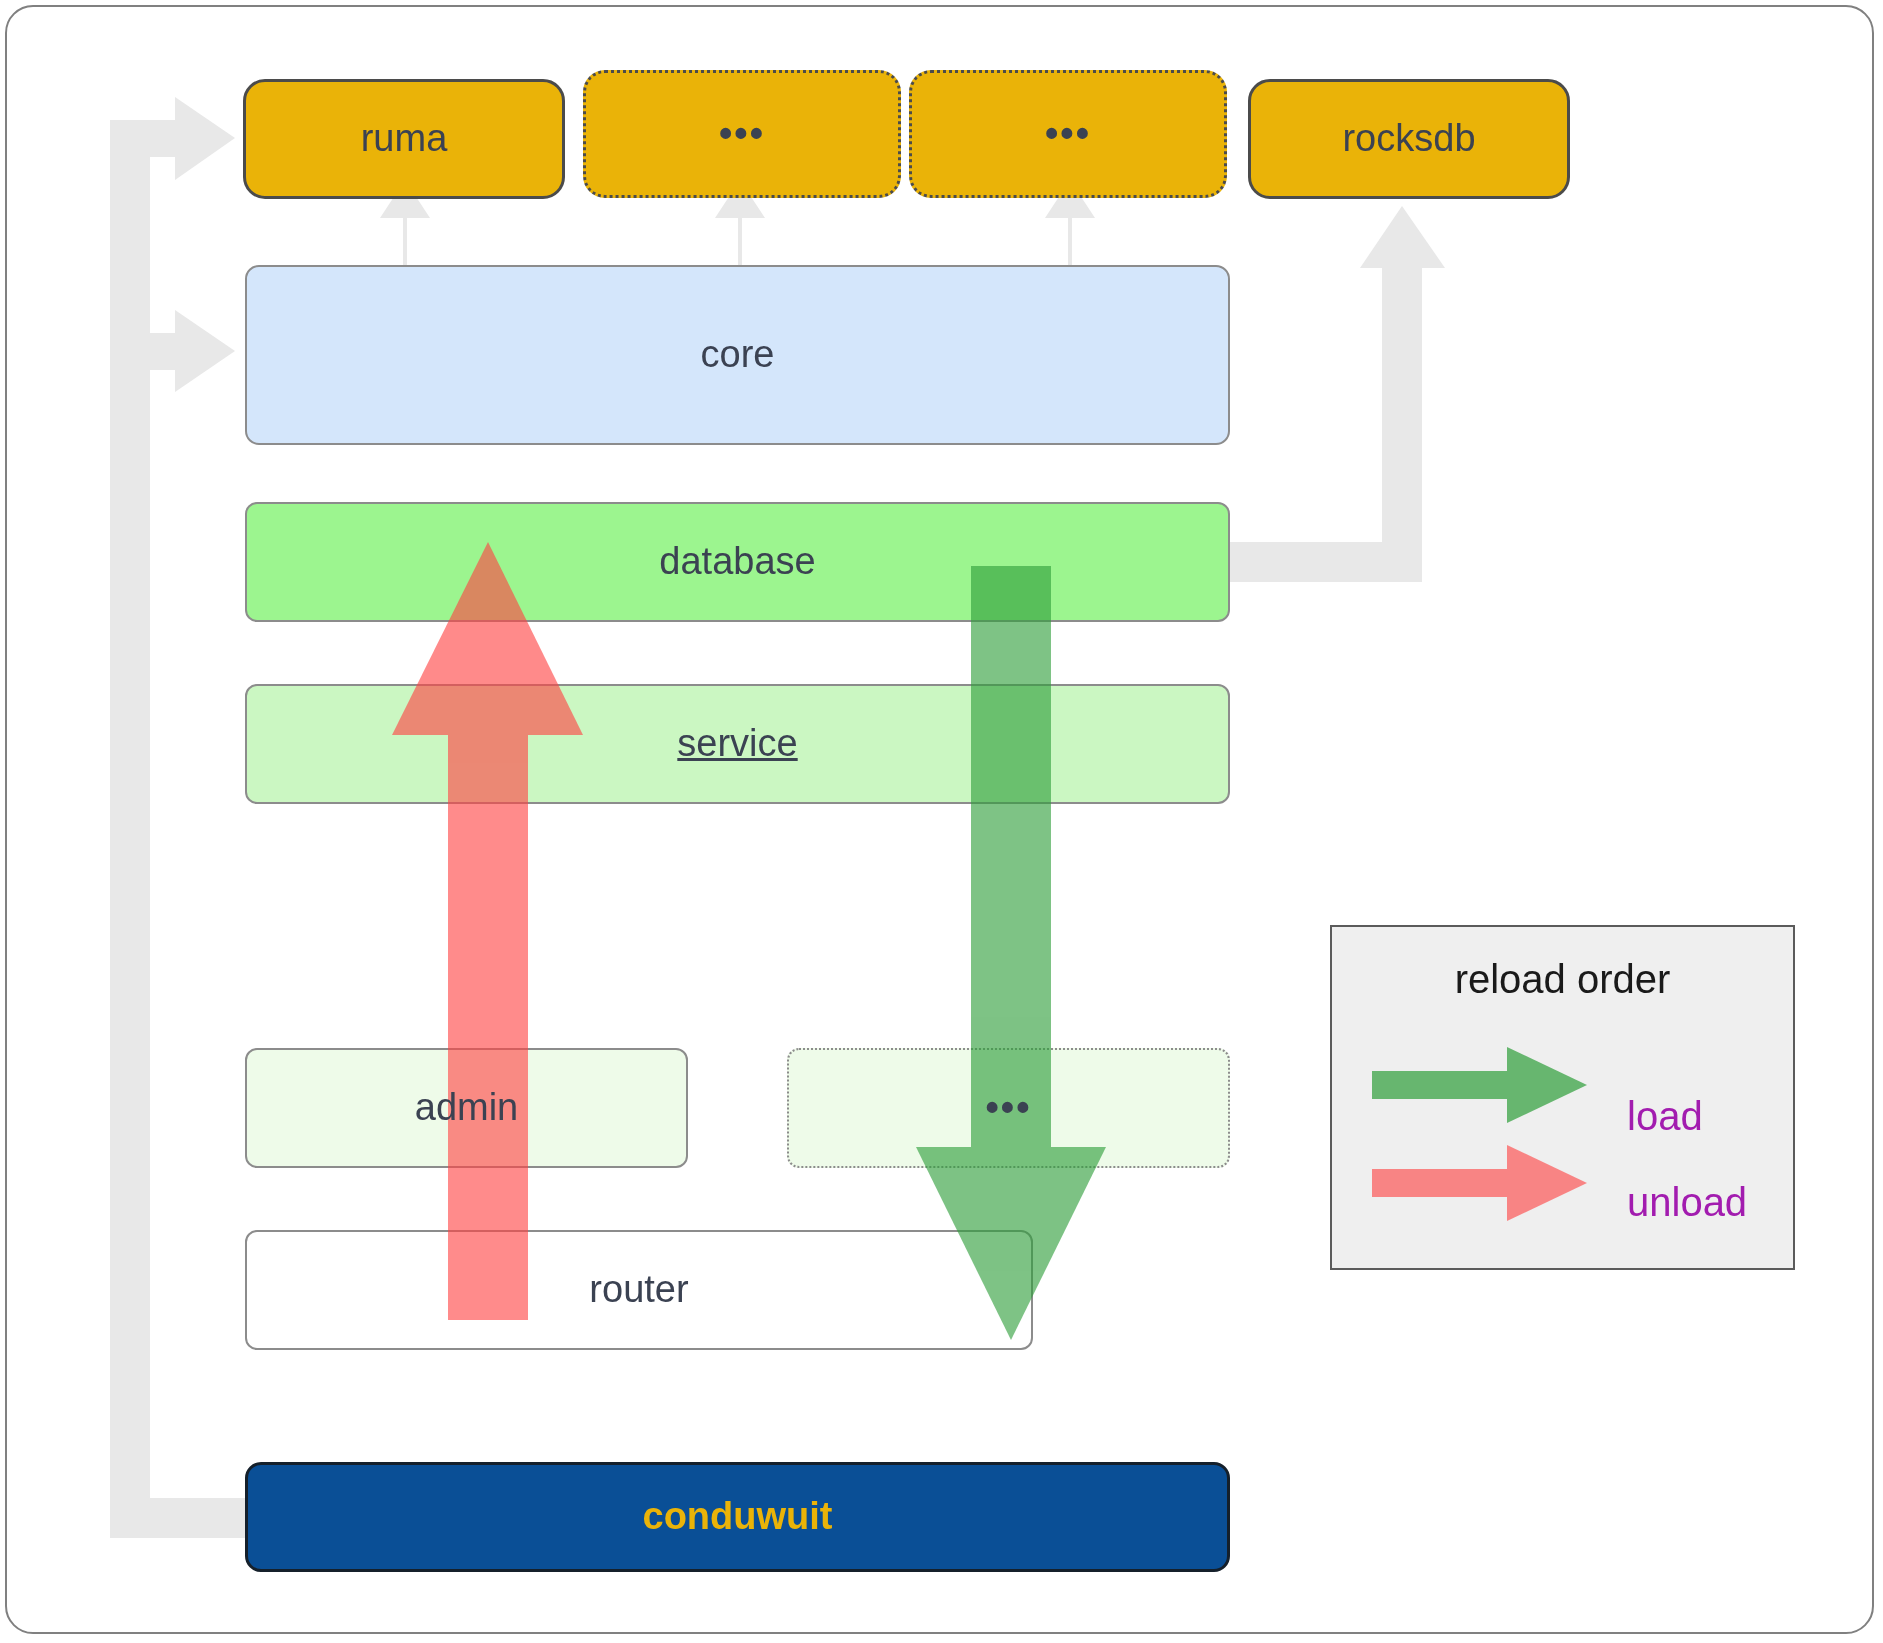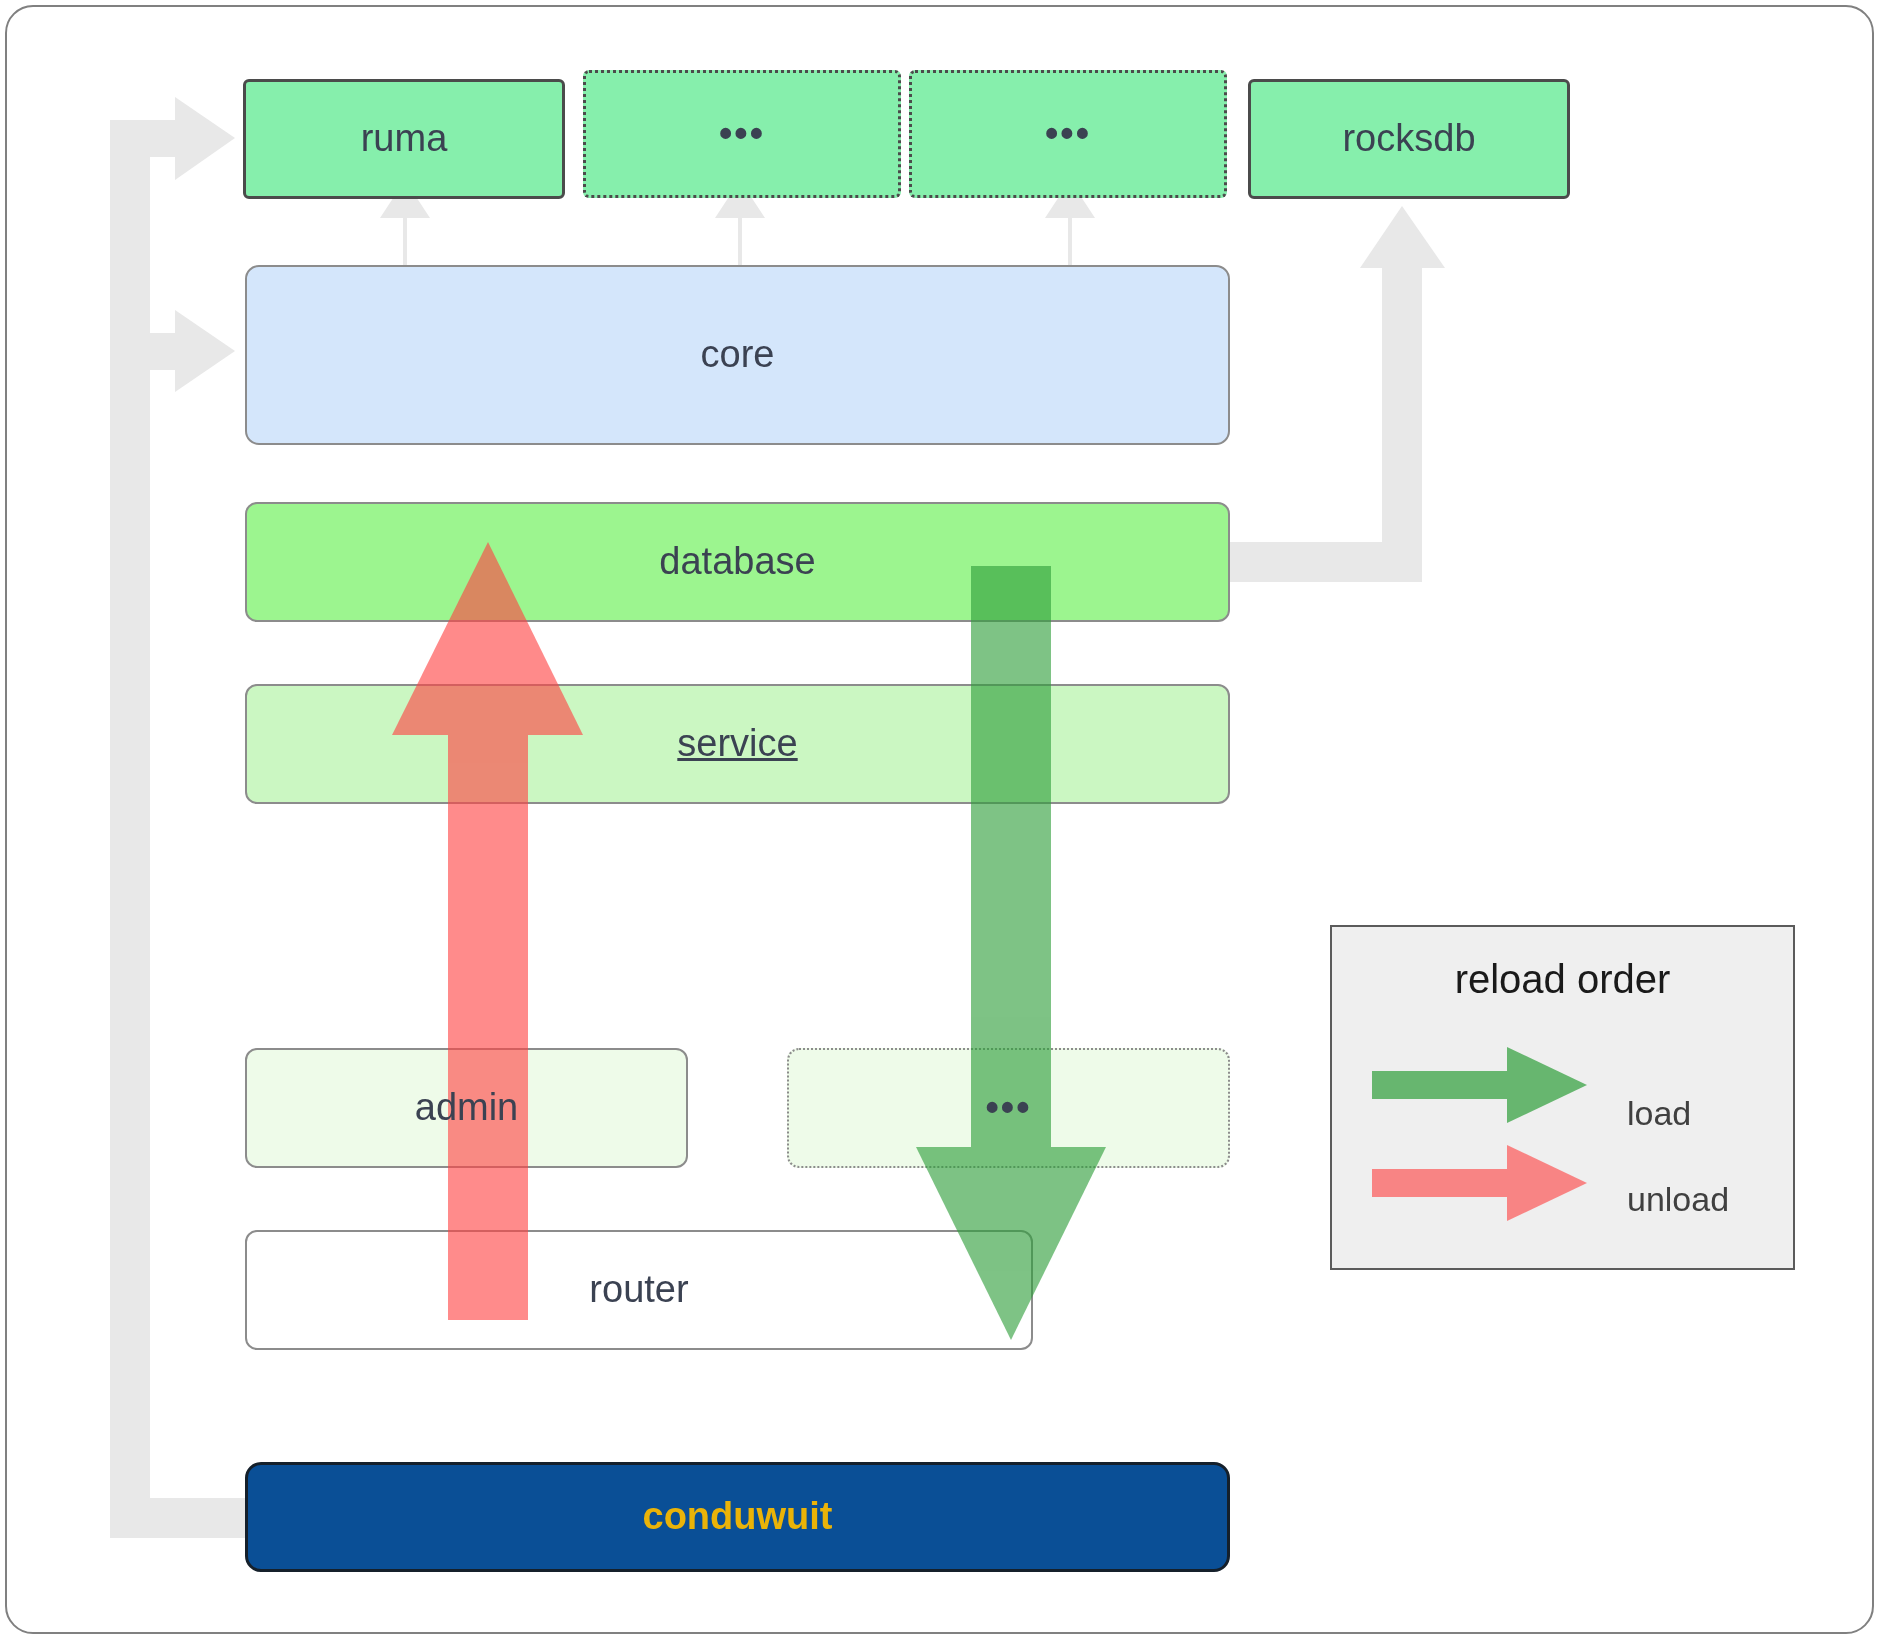--- a/index.html
+++ b/index.html
@@ -46,22 +46,22 @@
     color: #3b4252;
   }
   .node-label {
     position: relative;
     z-index: 2;
     line-height: 1.1;
     white-space: nowrap;
   }
   
   .dep {
-    background: #86efac;
-    border-radius: 6px;
+    background: #eab308;
+    border-radius: 22px;
     font-size: 38px;
   }
   .dep.solid { border: 3px solid #4b4b4b; }
   .dep.dotted { border: 3px dotted #4b4b4b; }
   .dep .node-label { font-size: 38px; }
   .dots { letter-spacing: 2px; font-size: 40px; font-weight: 700; line-height: 0.4; }
 
   
   .core {
     background: #d4e6fb;
@@ -101,22 +101,22 @@
   .legend-title {
     position: absolute;
     left: 0; right: 0;
     top: 30px;
     text-align: center;
     font-size: 40px;
     color: #1a1a1a;
   }
   .legend-row-label {
     position: absolute;
-    font-size: 34px;
-    color: #404040;
+    font-size: 40px;
+    color: #a21caf;
     white-space: nowrap;
   }
   .legend-row-label.load { left: 295px; top: 167px; }
   .legend-row-label.unload { left: 295px; top: 253px; }
 </style>
 </head>
 <body>
 
 <div id="canvas">
   <div class="frame"></div>

